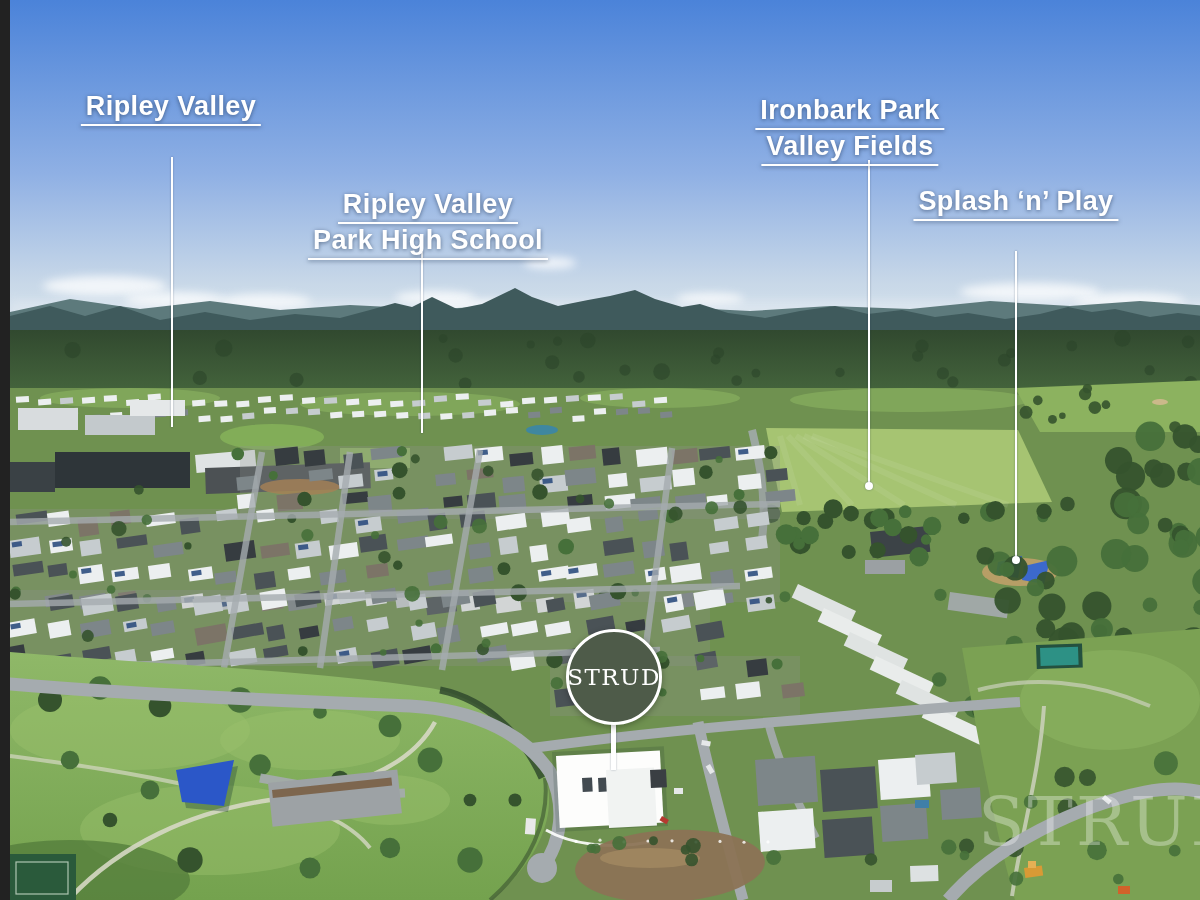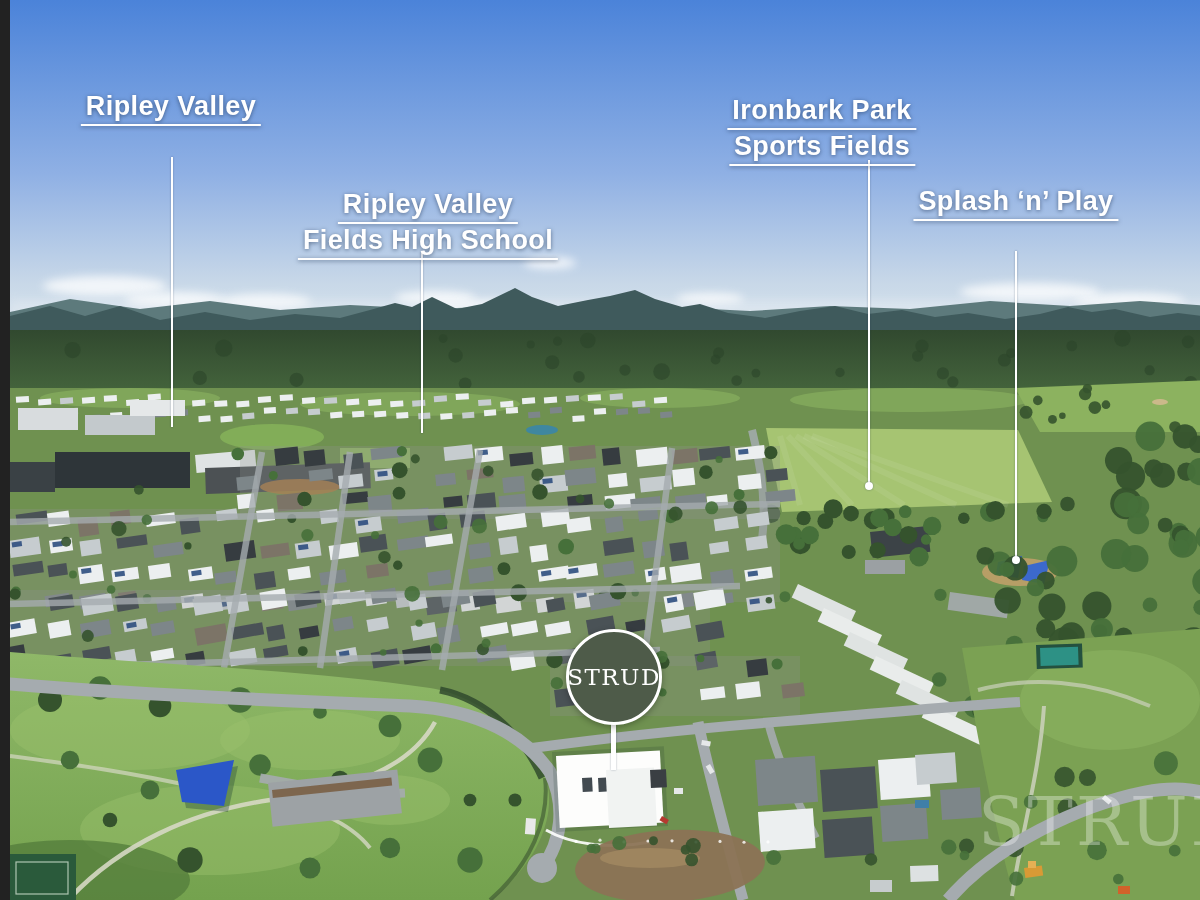--- a/index.html
+++ b/index.html
@@ -691,25 +691,25 @@
   <div class="leader" style="left:858px;top:160px;height:326px;"></div>
   <div class="leader" style="left:1005px;top:251px;height:309px;"></div>
   <div class="leader-dot" style="left:855px;top:482px;"></div>
   <div class="leader-dot" style="left:1002px;top:556px;"></div>
 
   <div class="map-label" style="left:161px;top:92px;">
     <span>Ripley Valley</span>
   </div>
   <div class="map-label" style="left:418px;top:190px;">
     <span>Ripley Valley</span>
-    <span>Fields High School</span>
+    <span>Park High School</span>
   </div>
-  <div class="map-label" style="left:812px;top:96px;justify-content:space-between;">
+  <div class="map-label" style="left:840px;top:96px;justify-content:space-between;">
     <span>Ironbark Park</span>
-    <span>Sports Fields</span>
+    <span>Valley Fields</span>
   </div>
   <div class="map-label" style="left:1006px;top:187px;gap:12px;">
     <span>Splash ‘n’ Play</span>
   </div>
 
   <div class="badge-stem"></div>
   <div class="badge" style="background: rgb(78, 91, 73);">
     <span>STRUD</span>
   </div>
 

